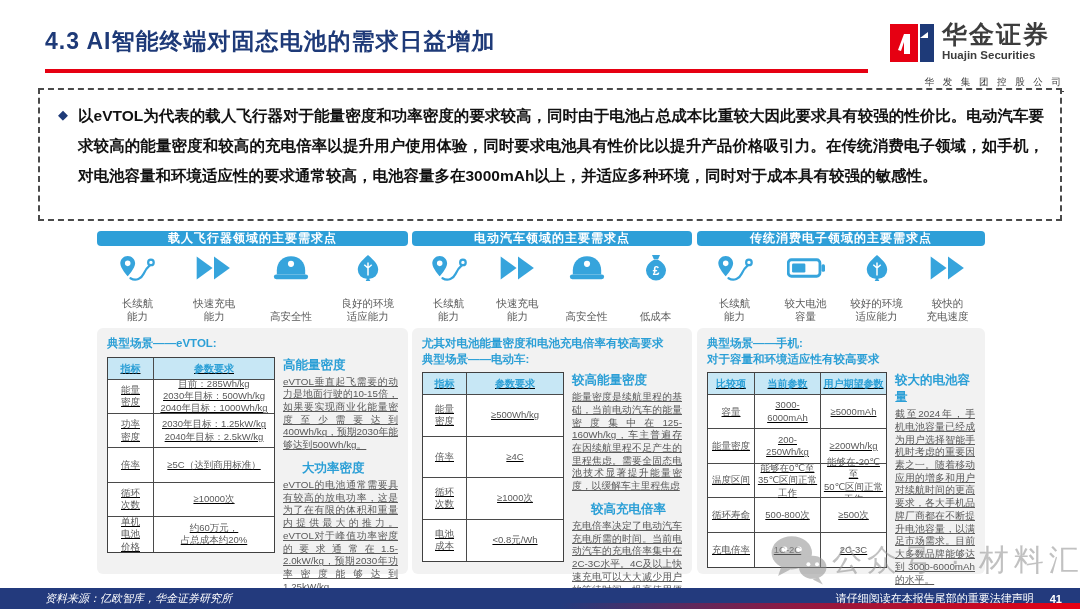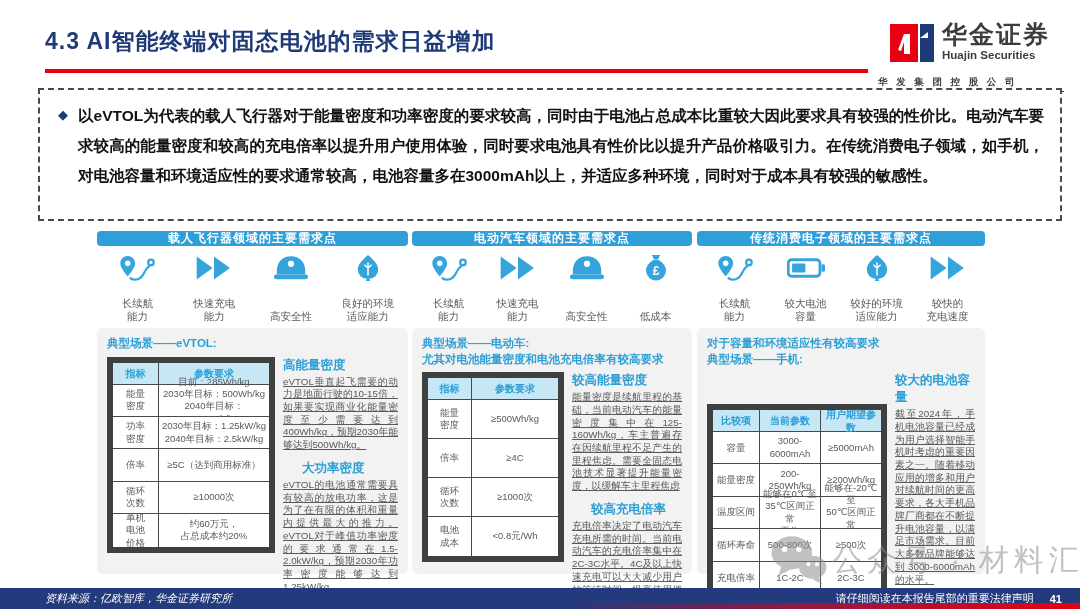--- a/index.html
+++ b/index.html
@@ -17,22 +17,22 @@
   .title-rule {
     position:absolute; left:45px; top:69px; width:823px; height:4px; background:#e60012;
   }
   .logo { position:absolute; left:890px; top:22px; display:flex; align-items:flex-end; }
   .logo-mark { width:44px; height:38px; position:relative; margin-right:8px; }
   .logo-text { line-height:1; }
   .logo-cn { font-size:25px; font-weight:bold; color:#3d3d3d; letter-spacing:2px; }
   .logo-en { font-size:11.5px; font-weight:bold; color:#3d3d3d; margin-top:3px; }
   .logo-group {
     position:absolute; left:878px; top:76px; width:186px;
-    font-size:9.5px; font-weight:bold; color:#3d3d3d; letter-spacing:3px;
-    border-bottom:1px dashed #3d3d3d; padding-bottom:2px; white-space:nowrap;
+    font-size:9.5px; font-weight:normal; color:#3d3d3d; letter-spacing:3px;
+    border-bottom:1px dashed #3d3d3d; padding-bottom:2px; white-space:nowrap;text-align:right;
   }
   
   .summary-box {
     position:absolute; left:38px; top:88px; width:1024px; height:133px;
     border:2px dashed #4a4a4a; background:#fff;
     padding:11px 16px 0 16px; display:flex;
   }
   .summary-bullet { font-size:13px; color:#1e3a78; margin:6px 10px 0 2px; flex:none; }
   .summary-text {
     font-size:15.5px; font-weight:600; color:#111; line-height:30px; text-align:justify;
@@ -56,24 +56,24 @@
     margin-top:4px; font-size:10.5px; color:#595959; line-height:1.3;
     text-align:center; white-space:pre-line;
   }
   .panel {
     margin-top:4px; height:246px; background:#f2f2f2; border-radius:6px;
     padding:8px 10px;
   }
   .scenario-title { color:#2b9fd6; font-weight:bold; font-size:11.5px; line-height:1.35; }
   .panel-content { display:flex; margin-top:5px; gap:8px; }
   
-  .dtable { border:6px solid #404040; background:#fff; display:flex; flex-direction:column; flex:none; }
+  .dtable { border:1px solid #404040; background:#fff; display:flex; flex-direction:column; flex:none;text-decoration:underline; }
   .t-evtol { width:168px; height:196px; }
   .t-ev    { width:142px; height:190px; }
-  .t-phone { width:180px; height:196px;margin-top:32px; }
+  .t-phone { width:180px; height:196px; }
   .trow { display:flex; flex:1; min-height:0; }
   .trow.thead { flex:0 0 22px; }
   .tcell {
     border-right:1px solid #4a4a4a; border-bottom:1px solid #4a4a4a;
     display:flex; align-items:center; justify-content:center; text-align:center;
     padding:2px 2px; font-size:9.5px; color:#595959; line-height:1.3;
     background:#fff; white-space:pre-line; flex:1;
   }
   .tcell:last-child { border-right:none; }
   .trow:last-child .tcell { border-bottom:none; }
@@ -284,22 +284,22 @@
     </div>
     <div class="need-item">
       <svg class="nico">
           <use href="#i-bag"></use>
         </svg>
       <div class="need-label">低成本</div>
     </div>
   </div>
   <div class="panel">
     <div class="scenario-title">
+      <div>尤其对电池能量密度和电池充电倍率有较高要求</div>
       <div>典型场景——电动车:</div>
-      <div>尤其对电池能量密度和电池充电倍率有较高要求</div>
     </div>
     <div class="panel-content">
       <div class="dtable t-ev">
           <div class="trow thead">
             <div class="tcell">指标</div>
             <div class="tcell">参数要求</div>
           </div>
           <div class="trow">
             <div class="tcell">能量
 密度</div>
@@ -357,22 +357,22 @@
     <div class="need-item">
       <svg class="nico">
           <use href="#i-ff"></use>
         </svg>
       <div class="need-label">较快的
 充电速度</div>
     </div>
   </div>
   <div class="panel">
     <div class="scenario-title">
+      <div>典型场景——手机:</div>
       <div>对于容量和环境适应性有较高要求</div>
-      <div>典型场景——手机:</div>
     </div>
     <div class="panel-content">
       <div class="dtable t-phone">
           <div class="trow thead">
             <div class="tcell">比较项</div>
             <div class="tcell">当前参数</div>
             <div class="tcell">用户期望参数</div>
           </div>
           <div class="trow">
             <div class="tcell">容量</div>

